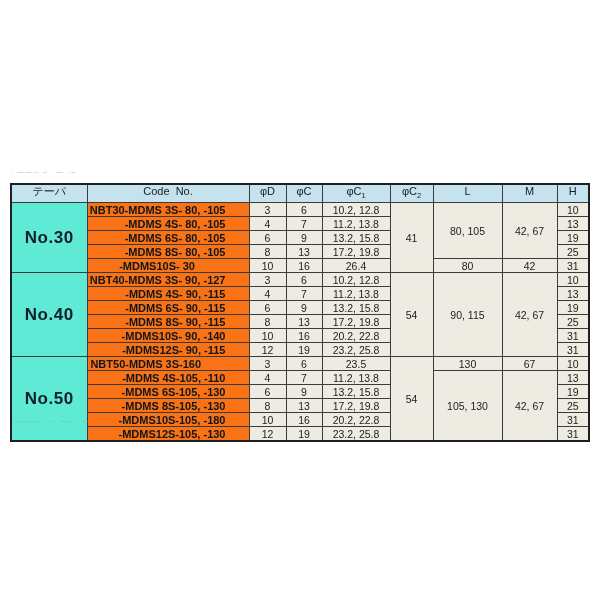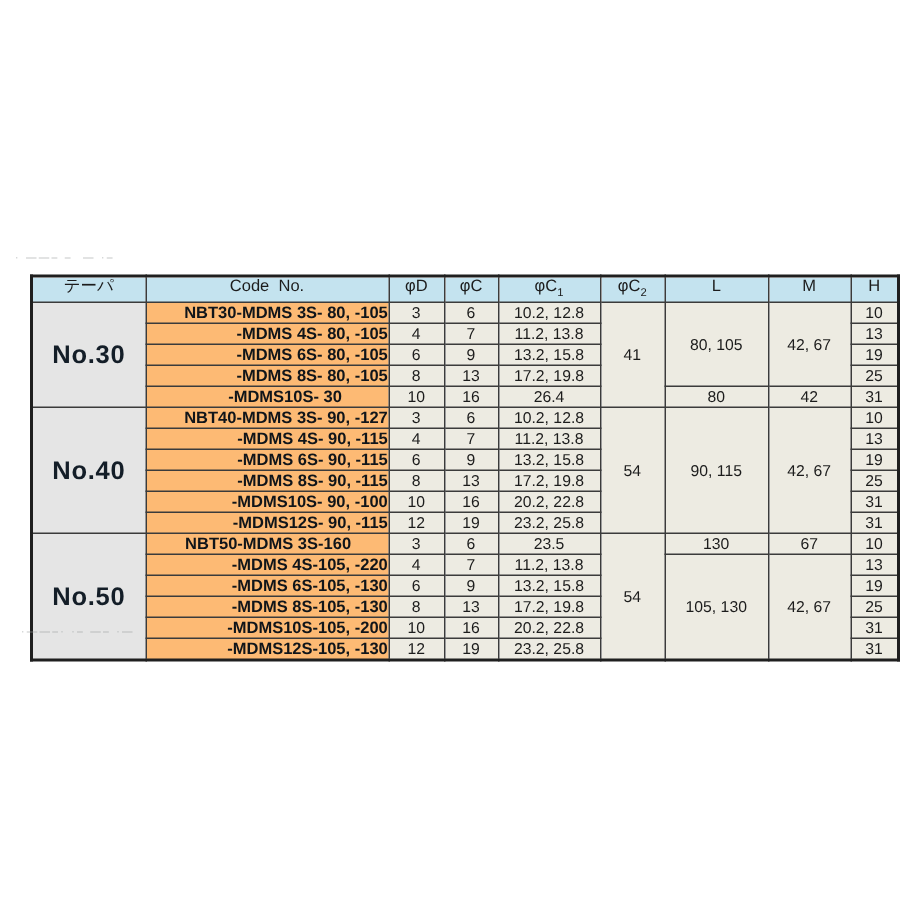--- a/index.html
+++ b/index.html
@@ -10,21 +10,21 @@
   }
   .page {
     position: relative;
     width: 600px;
     height: 600px;
     background: #ffffff;
     overflow: hidden;
   }
   table.spec {
     position: absolute;
-    left: 20px;
+    left: 10px;
     top: 183px;
     width: 578px;
     border-collapse: collapse;
     table-layout: fixed;
     border: 2px solid #1f1f1f;
   }
   table.spec th, table.spec td {
     border: 1px solid #3b3b3b;
     padding: 0;
     text-align: center;
@@ -42,30 +42,30 @@
   table.spec thead th sub {
     font-size: 7.5px;
   }
   table.spec tbody td {
     background: #edebe2;
     height: 13px;
     line-height: 12px;
     font-size: 10.5px;
   }
   table.spec td.code {
-    background: #fdba74;
+    background: #f97316;
     text-align: right;
-    padding-right: 0;
+    padding-right: 23px;
     font-weight: bold;
     font-size: 11px;
     white-space: pre;
     color: #10151a;
   }
   table.spec td.taper {
-    background: #e5e5e5;
+    background: #5eead4;
     font-weight: bold;
     font-size: 17px;
     color: #141e28;
     letter-spacing: 0.5px;
     margin-left: 44px;
   }
   .faint {
     position: absolute;
     font-size: 7px;
     color: #9aa0a0;
@@ -177,21 +177,21 @@
           <td>19</td>
         </tr>
         <tr>
           <td class="code">-MDMS 8S- 90, -115</td>
           <td>8</td>
           <td>13</td>
           <td>17.2, 19.8</td>
           <td>25</td>
         </tr>
         <tr>
-          <td class="code">-MDMS10S- 90, -100</td>
+          <td class="code">-MDMS10S- 90, -140</td>
           <td>10</td>
           <td>16</td>
           <td>20.2, 22.8</td>
           <td>31</td>
         </tr>
         <tr>
           <td class="code">-MDMS12S- 90, -115</td>
           <td>12</td>
           <td>19</td>
           <td>23.2, 25.8</td>
@@ -202,21 +202,21 @@
           <td class="code">NBT50-MDMS 3S-160        </td>
           <td>3</td>
           <td>6</td>
           <td>23.5</td>
           <td rowspan="6">54</td>
           <td>130</td>
           <td>67</td>
           <td>10</td>
         </tr>
         <tr>
-          <td class="code">-MDMS 4S-105, -220</td>
+          <td class="code">-MDMS 4S-105, -110</td>
           <td>4</td>
           <td>7</td>
           <td>11.2, 13.8</td>
           <td rowspan="5">105, 130</td>
           <td rowspan="5">42, 67</td>
           <td>13</td>
         </tr>
         <tr>
           <td class="code">-MDMS 6S-105, -130</td>
           <td>6</td>
@@ -225,21 +225,21 @@
           <td>19</td>
         </tr>
         <tr>
           <td class="code">-MDMS 8S-105, -130</td>
           <td>8</td>
           <td>13</td>
           <td>17.2, 19.8</td>
           <td>25</td>
         </tr>
         <tr>
-          <td class="code">-MDMS10S-105, -200</td>
+          <td class="code">-MDMS10S-105, -180</td>
           <td>10</td>
           <td>16</td>
           <td>20.2, 22.8</td>
           <td>31</td>
         </tr>
         <tr>
           <td class="code">-MDMS12S-105, -130</td>
           <td>12</td>
           <td>19</td>
           <td>23.2, 25.8</td>

